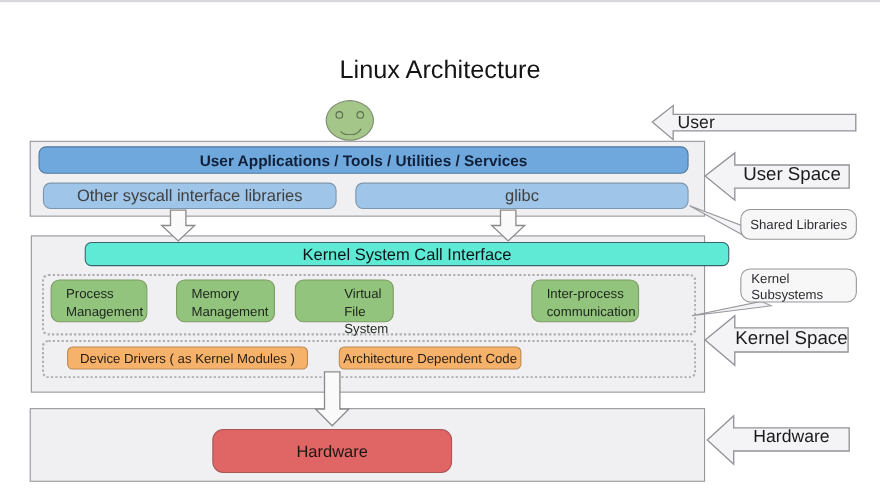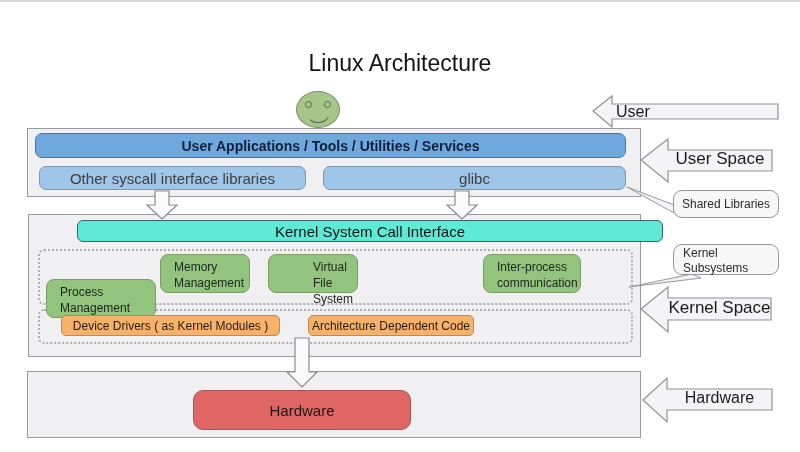--- a/index.html
+++ b/index.html
@@ -31,21 +31,21 @@
   #other-box{left:39px;top:166px;width:267px;height:24px;}
   #glibc-box{left:323px;top:166px;width:303px;height:24px;}
   #ksci-bar{left:40px;top:220px;width:586px;height:22px;background:#5eead4;
     border:1px solid #39646e;border-radius:6px;font-size:15px;color:#0d1417;margin-left:37px;}
   .dotted{border:2px dotted #aeadb2;border-radius:6px;z-index:2;}
   #dotted-subsys{left:38px;top:249px;width:591px;height:52px;}
   #dotted-modules{left:38px;top:309px;width:591px;height:31px;}
   .subsys{top:254px;height:39px;background:#93c47d;border:1.5px solid #7c9c64;
     border-radius:8px;z-index:3;font-size:12px;line-height:16px;color:#1c241c;
     box-sizing:border-box;padding:4px 4px 0 13px;}
-  #sub-1{left:46px;width:110px;margin-top:25px;} #sub-2{left:160px;width:90px;} #sub-3{left:268px;width:90px;padding-left:44px;}
+  #sub-1{left:46px;width:88px;} #sub-2{left:160px;width:90px;} #sub-3{left:268px;width:90px;padding-left:44px;}
   #sub-4{left:375px;width:90px;} #sub-5{left:483px;width:98px;}
   .module{top:315px;height:21px;background:#f6b26b;border:1.5px solid #bd8a52;
     border-radius:5px;z-index:3;font-size:12px;color:#241c12;}
   #mod-1{left:61px;width:219px;} #mod-2{left:308px;width:166px;}
   #hw-box{left:193px;top:390px;width:218px;height:40px;background:#e06666;
     border:1.5px solid #a85555;border-radius:10px;font-size:15px;color:#201414;}
   
   #overlay{left:0;top:0;width:800px;height:452px;z-index:5;pointer-events:none;}
   .flow-arrow{fill:#fafafa;stroke:#8b8b8b;stroke-width:1.2;}
   .label-arrow{fill:#f4f4f6;stroke:#929197;stroke-width:1.2;}

